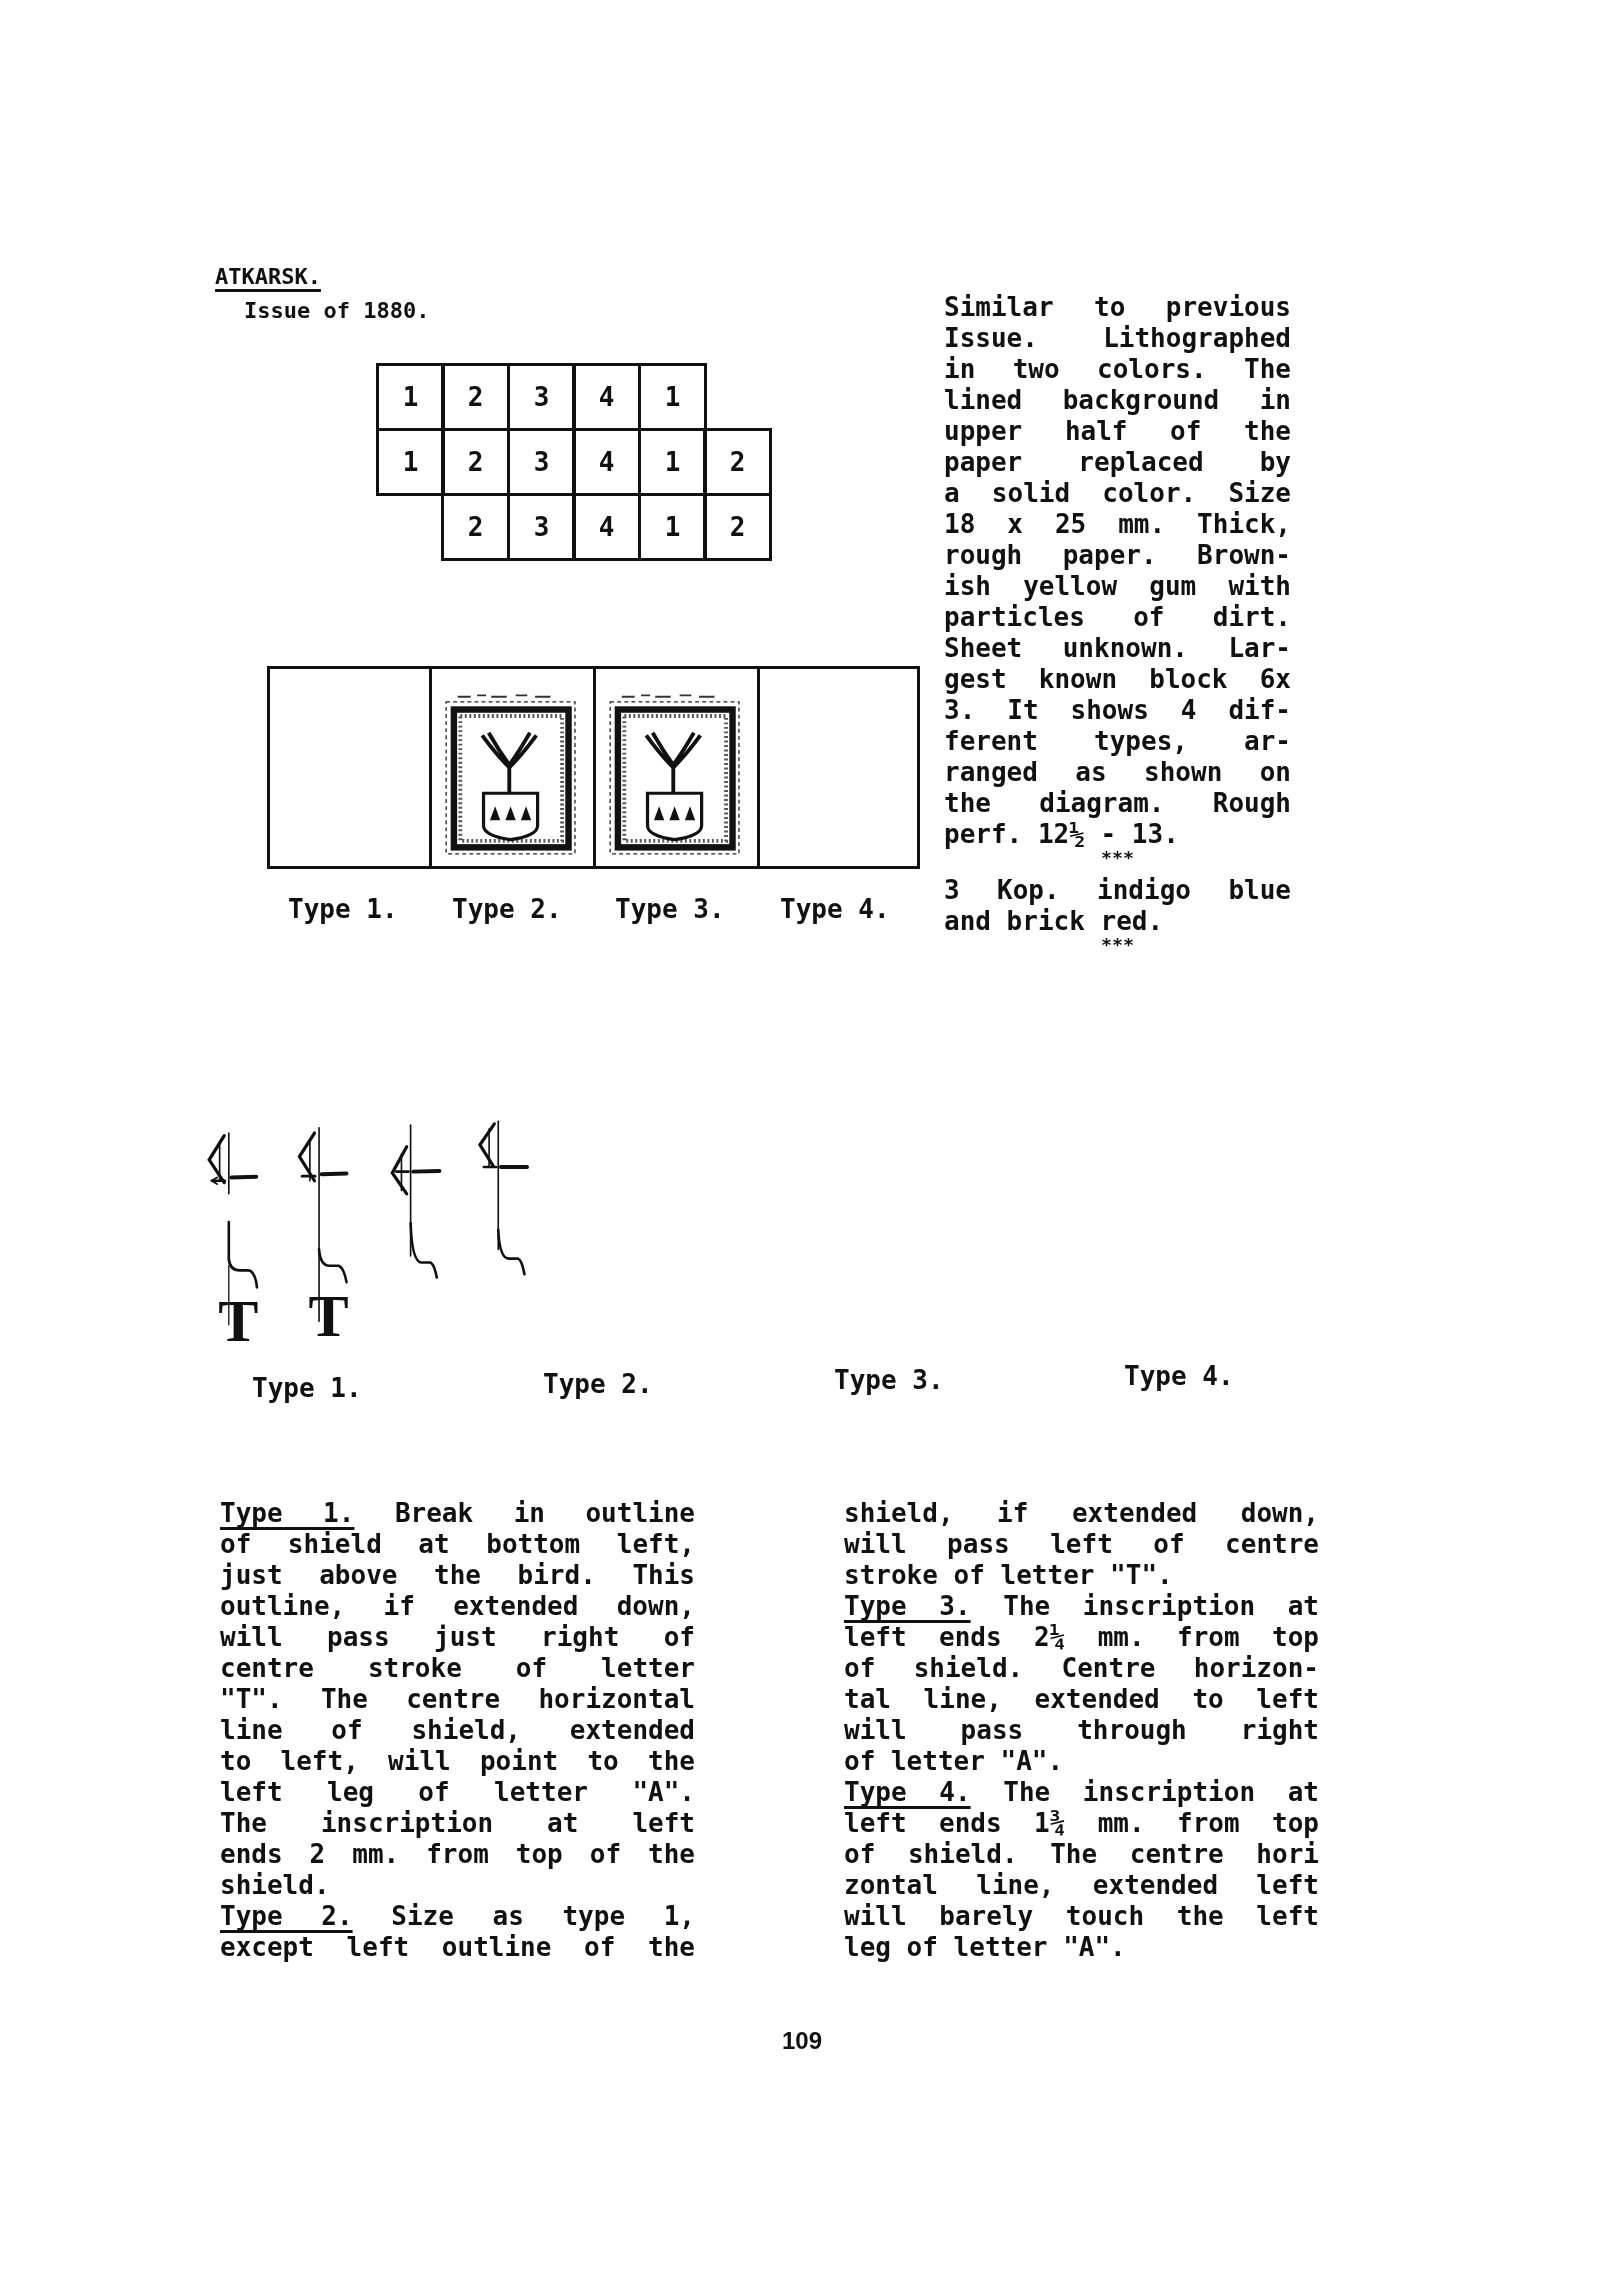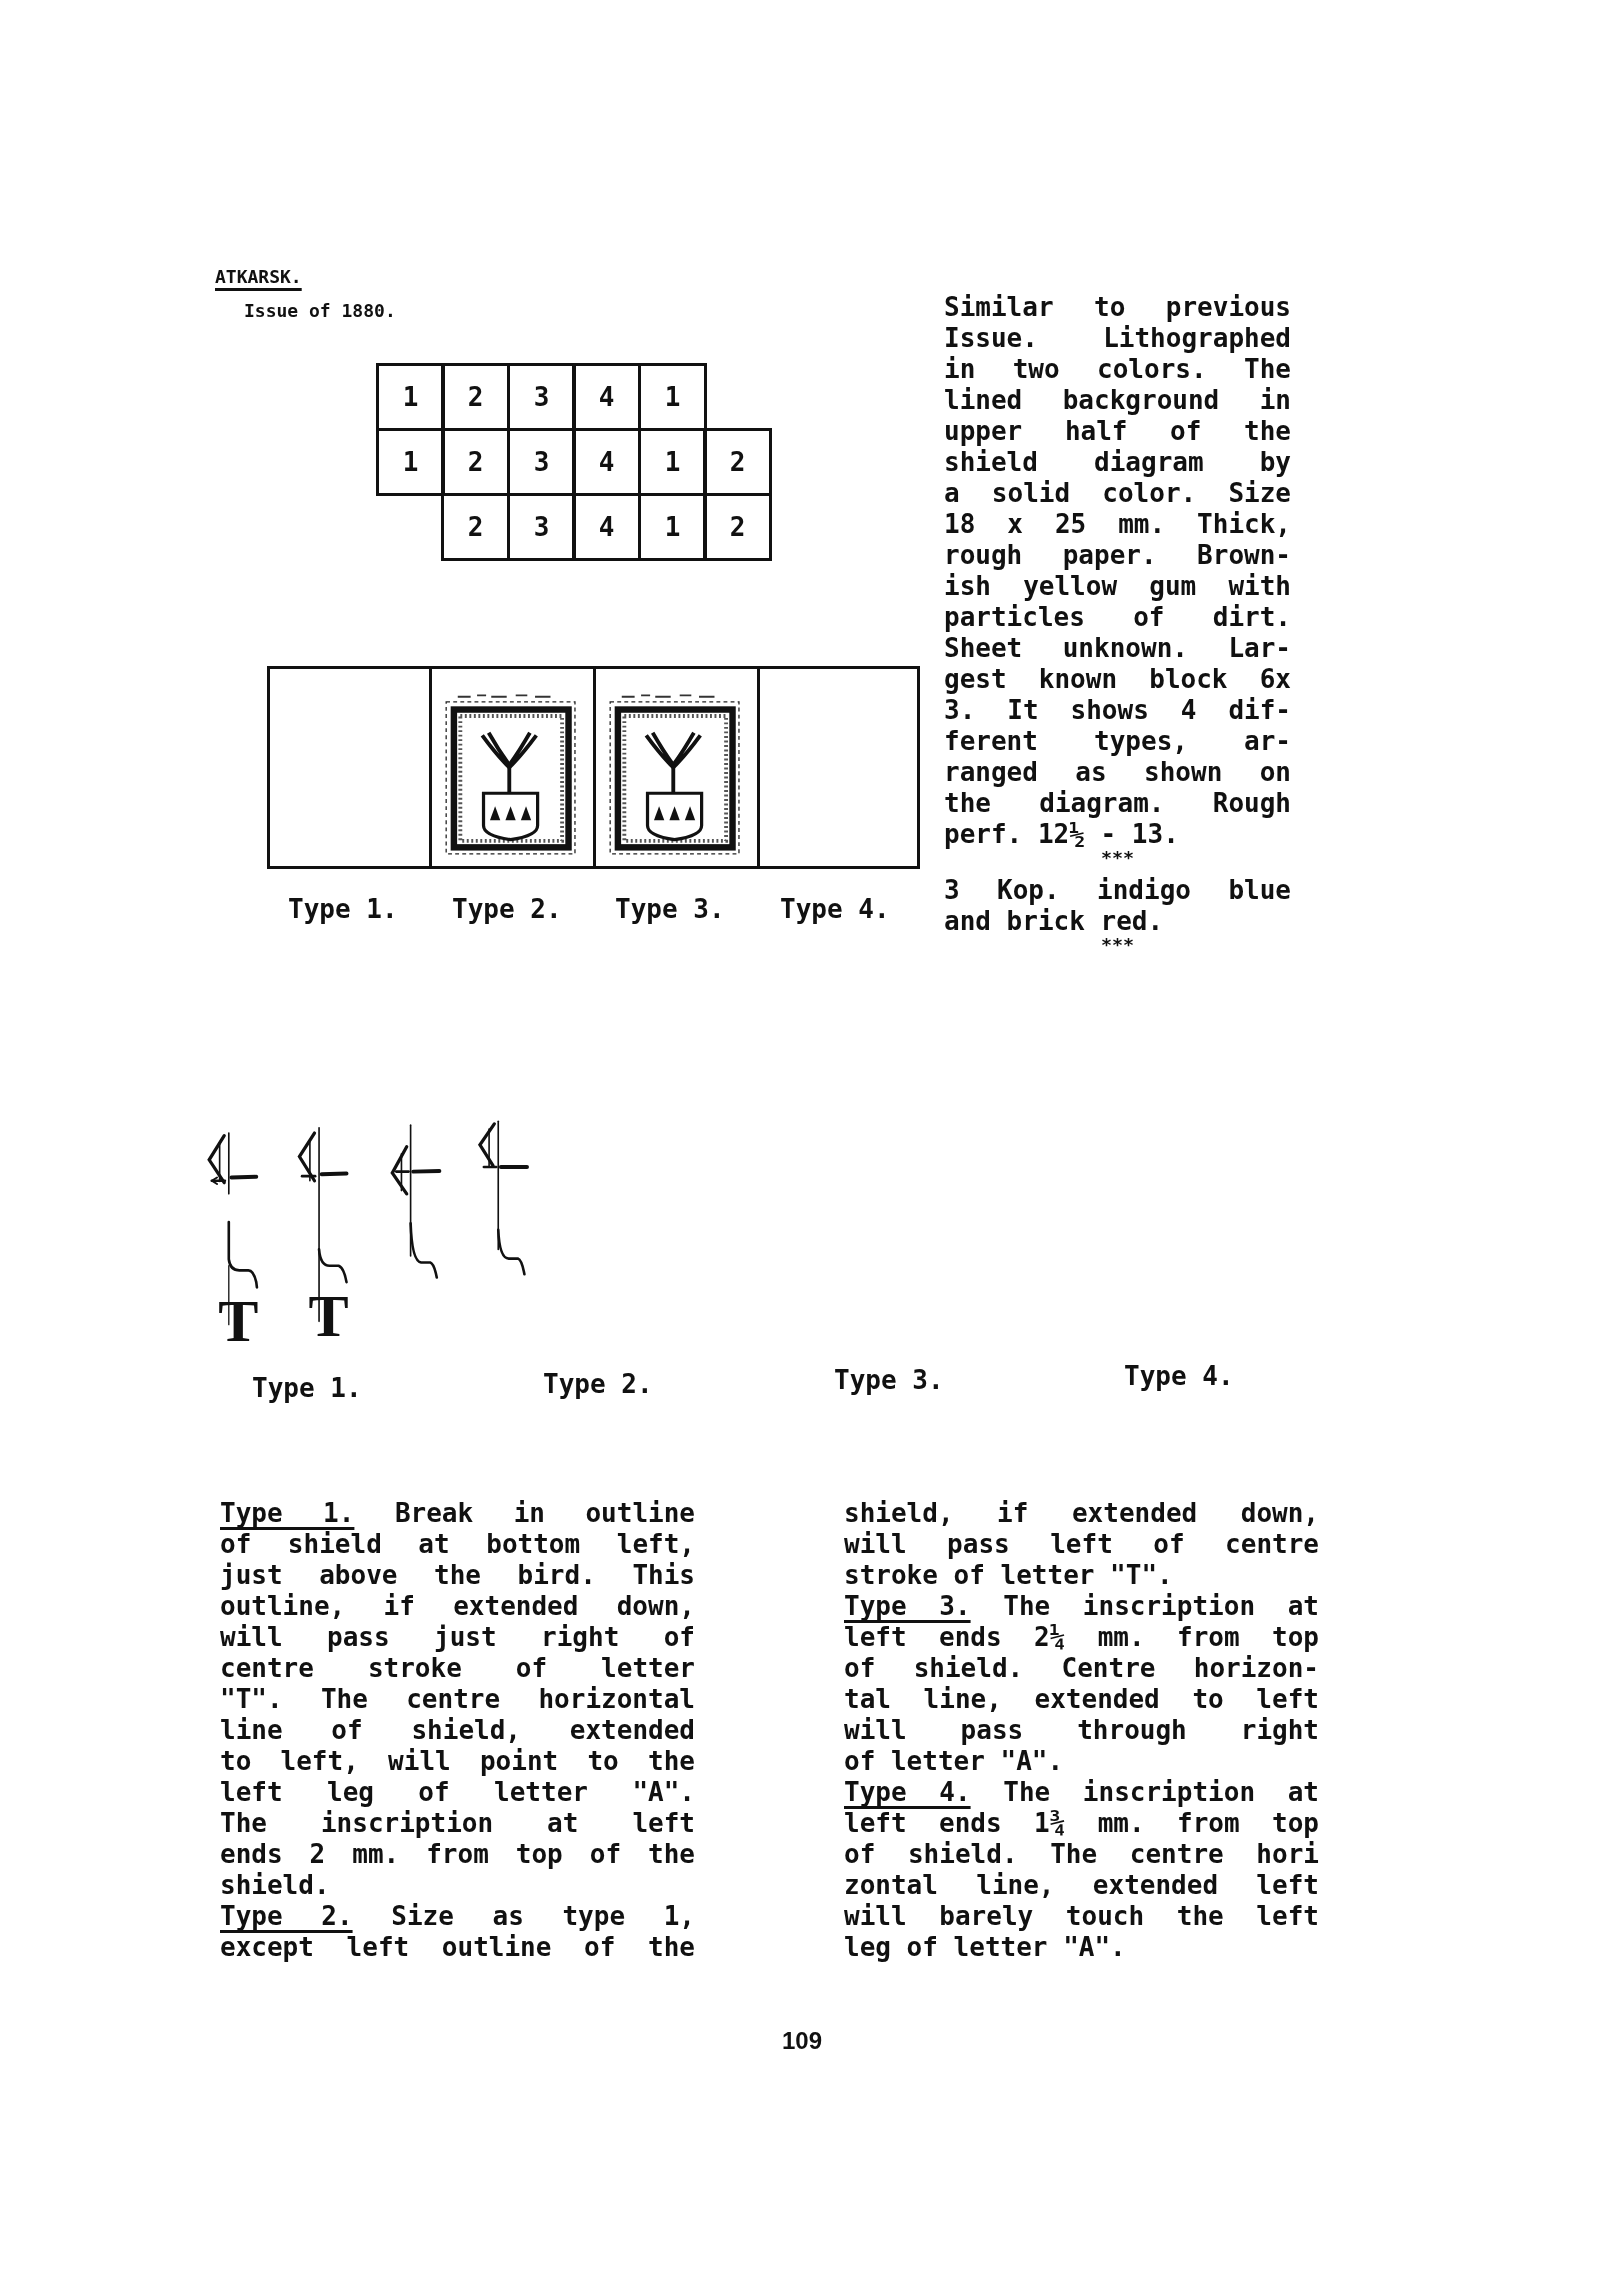--- a/index.html
+++ b/index.html
@@ -3,21 +3,21 @@
 <meta charset="utf-8">
 <style>
   html, body { margin: 0; padding: 0; background: #ffffff; }
   body {
     width: 1623px; height: 2295px; position: relative; overflow: hidden;
     font-family: "DejaVu Sans Mono", "Liberation Mono", monospace;
     color: #111111;
   }
   .abs { position: absolute; }
   .mono { font-family: "DejaVu Sans Mono", "Liberation Mono", monospace; font-weight: bold; }
-  .heading { font-size: 18px; line-height: 30px; }
+  .heading { font-size: 22px; line-height: 30px; }
   .u { text-decoration: underline; text-decoration-thickness: 3.3px; text-underline-offset: 4.6px; }
   .para { font-size: 26px; line-height: 31px; text-align: justify; white-space: normal; }
   .para .ln { display: block; text-align: justify; text-align-last: justify; height: 31px; }
   .para .ln.last { text-align-last: left; }
   .center { text-align: center; }
 
   
   .grid { position: absolute; left: 376px; top: 363px; width: 425px; height: 216px; }
   .cell { position: absolute; width: 69px; height: 68px; border: 3.3px solid #111; box-sizing: border-box;
           display: flex; align-items: center; justify-content: center; font-size: 26px; font-weight: bold; }
@@ -96,21 +96,21 @@
     <div class="type-label mono" style="left: 615px; top: 894px;">Type 3.</div>
     <div class="type-label mono" style="left: 780px; top: 894px;">Type 4.</div>
   </div>
 
 <div class="abs mono para" style="left:944px; top:292px; width:347px;" id="desc">
     <span class="ln ">Similar to previous</span>
     <span class="ln ">Issue. Lithographed</span>
     <span class="ln ">in two colors. The</span>
     <span class="ln ">lined background in</span>
     <span class="ln ">upper half of the</span>
-    <span class="ln ">shield diagram by</span>
+    <span class="ln ">paper replaced by</span>
     <span class="ln ">a solid color. Size</span>
     <span class="ln ">18 x 25 mm. Thick,</span>
     <span class="ln ">rough paper. Brown-</span>
     <span class="ln ">ish yellow gum with</span>
     <span class="ln ">particles of dirt.</span>
     <span class="ln ">Sheet unknown. Lar-</span>
     <span class="ln ">gest known block 6x</span>
     <span class="ln ">3. It shows 4 dif-</span>
     <span class="ln ">ferent types, ar-</span>
     <span class="ln ">ranged as shown on</span>

